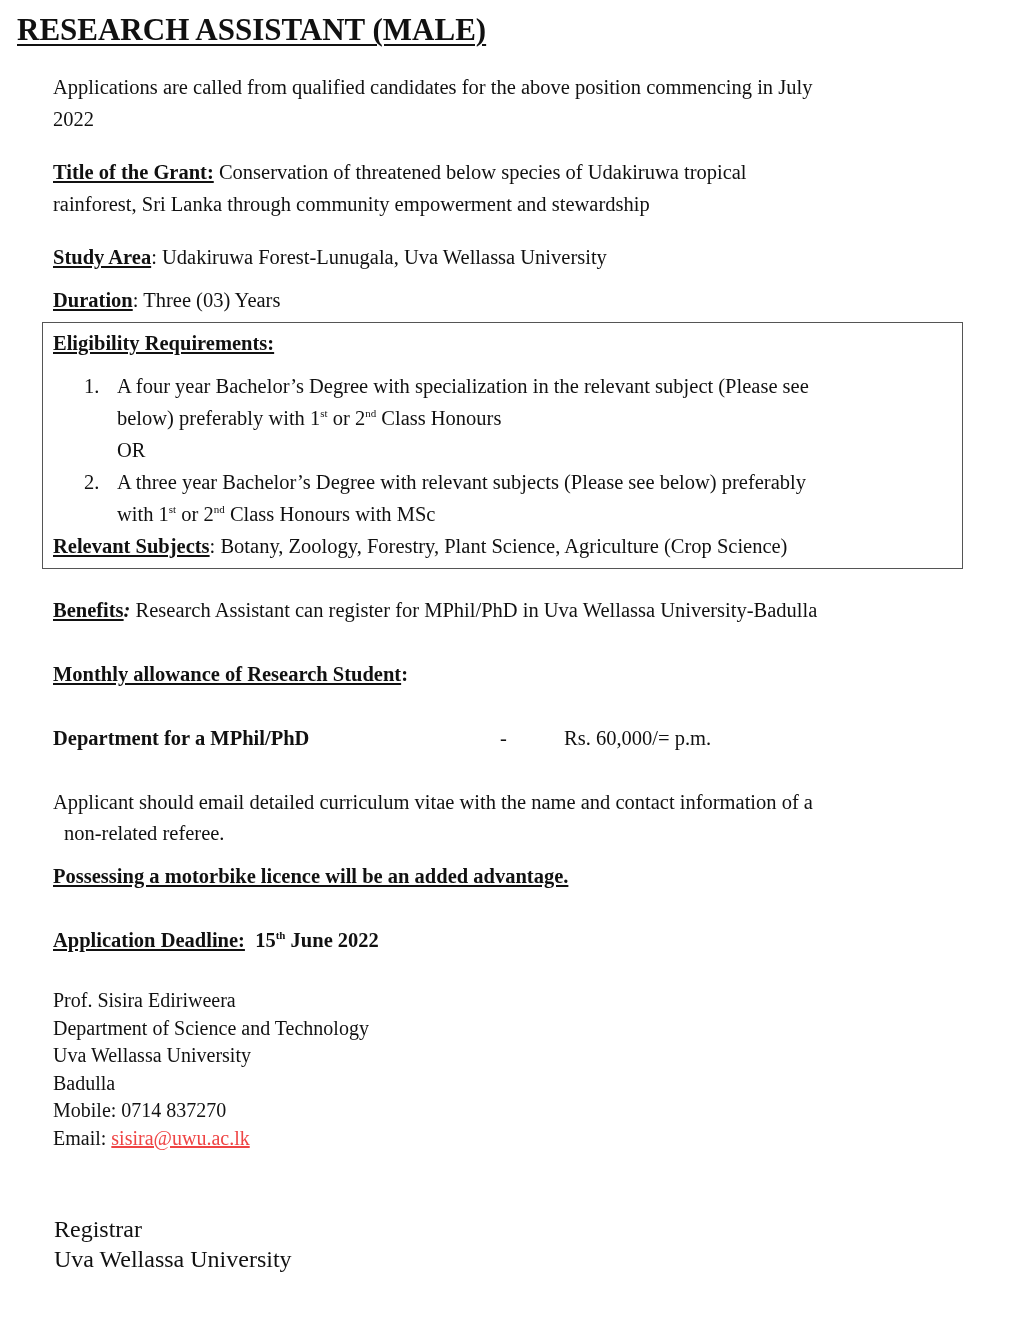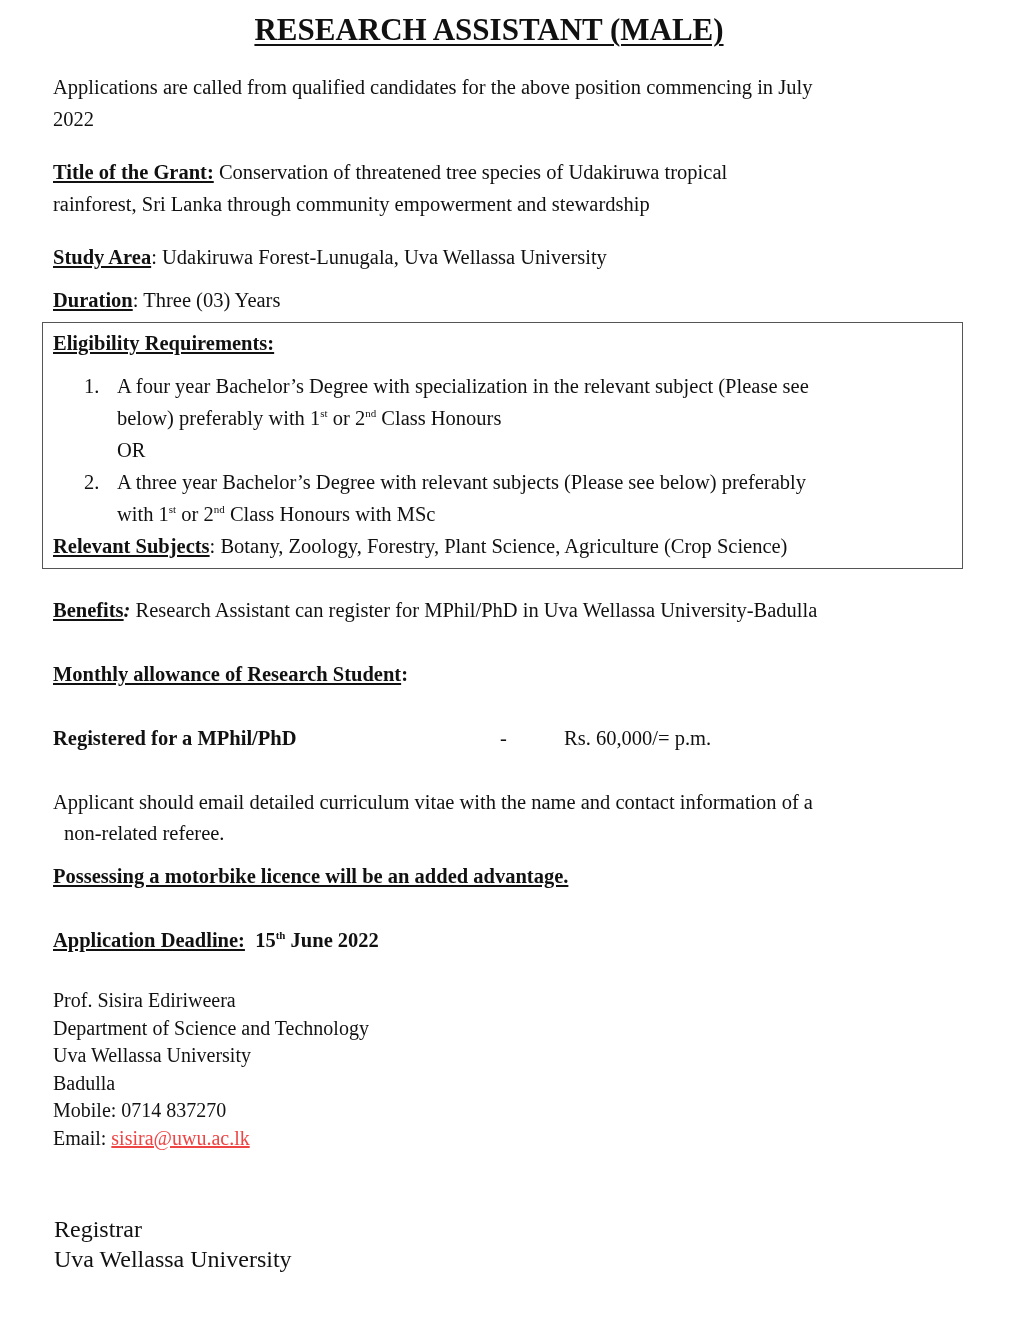--- a/index.html
+++ b/index.html
@@ -1,18 +1,18 @@
 <!DOCTYPE html>
 <html><head>
 <meta charset="utf-8">
 <style>
   html, body { margin: 0; padding: 0; background: #ffffff; }
   body { width: 1025px; height: 1341px; position: relative; color: #111; font-family: "Liberation Serif", "DejaVu Serif", serif; overflow: hidden; }
   .abs { position: absolute; white-space: nowrap; }
-  .title { left: 8px; width: 962px; top: 12px; text-align: center; font-size: 31px; font-weight: bold; }
+  .title { left: 0; width: 962px; top: 12px; text-align: left; font-size: 31px; font-weight: bold; padding-left: 17px; }
   .title span { text-decoration: underline; text-decoration-thickness: 2px; text-underline-offset: 4px; }
   .p { font-size: 20.5px; left: 53px; }
   .lbl { text-decoration: underline; font-weight: bold; }
   .b { font-weight: bold; }
   .u { text-decoration: underline; }
   sup { font-size: 11px; line-height: 0; vertical-align: 8px; }
   .box { position: absolute; left: 42px; top: 322px; width: 921px; height: 247px; border: 1px solid #555; box-sizing: border-box; }
   .num { position: absolute; left: 84px; font-size: 20.5px; }
   .li { position: absolute; left: 117px; font-size: 20.5px; white-space: nowrap; }
   .contact { font-family: "Liberation Serif", serif; font-size: 20px; left: 53px; line-height: 27.5px; }
@@ -20,21 +20,21 @@
   .sig { font-family: "Liberation Serif", serif; font-size: 24px; left: 54px; line-height: 30px; }
 </style>
 </head>
 <body>
 
 <div class="abs title"><span>RESEARCH ASSISTANT (MALE)</span></div>
 
 <div class="abs p" style="top:76px;">Applications are called from qualified candidates for the above position commencing in July</div>
 <div class="abs p" style="top:108px;">2022</div>
 
-<div class="abs p" style="top:161px;"><span class="lbl">Title of the Grant:</span><span> Conservation of threatened tree species of Udakiruwa tropical</span></div>
+<div class="abs p" style="top:161px;"><span class="lbl">Title of the Grant:</span><span> Conservation of threatened below species of Udakiruwa tropical</span></div>
 <div class="abs p" style="top:193px;">rainforest, Sri Lanka through community empowerment and stewardship</div>
 
 <div class="abs p" style="top:246px;"><span class="lbl">Study Area</span><span>: Udakiruwa Forest-Lunugala, Uva Wellassa University</span></div>
 
 <div class="abs p" style="top:289px;"><span class="lbl">Duration</span><span>: Three (03) Years</span></div>
 
 <div class="box"></div>
 <div class="abs p" style="top:332px;"><span class="lbl">Eligibility Requirements:</span></div>
 
 <div class="num" style="top:375px;">1.</div>
@@ -45,21 +45,21 @@
 <div class="num" style="top:471px;">2.</div>
 <div class="li" style="top:471px;">A three year Bachelor’s Degree with relevant subjects (Please see below) preferably</div>
 <div class="li" style="top:503px;"><span>with 1</span><sup>st</sup><span> or 2</span><sup>nd</sup><span> Class Honours with MSc</span></div>
 
 <div class="abs p" style="top:535px;"><span class="lbl">Relevant Subjects</span><span>: Botany, Zoology, Forestry, Plant Science, Agriculture (Crop Science)</span></div>
 
 <div class="abs p" style="top:599px;"><span class="lbl">Benefits</span><span class="b" style="font-style:italic;">:</span><span> Research Assistant can register for MPhil/PhD in Uva Wellassa University-Badulla</span></div>
 
 <div class="abs p" style="top:663px;"><span class="lbl">Monthly allowance of Research Student</span><span class="b">:</span></div>
 
-<div class="abs p b" style="top:727px;">Registered for a MPhil/PhD</div>
+<div class="abs p b" style="top:727px;">Department for a MPhil/PhD</div>
 <div class="abs p" style="top:727px; left:500px;">-</div>
 <div class="abs p" style="top:727px; left:564px;">Rs. 60,000/= p.m.</div>
 
 <div class="abs p" style="top:791px;">Applicant should email detailed curriculum vitae with the name and contact information of a</div>
 <div class="abs p" style="top:822px;margin-left:11px;">non-related referee.</div>
 
 <div class="abs p b u" style="top:865px;">Possessing a motorbike licence will be an added advantage.</div>
 
 <div class="abs p b" style="top:929px;"><span class="u">Application Deadline:</span>&nbsp; <span>15</span><sup>th</sup><span> June 2022</span></div>
 

